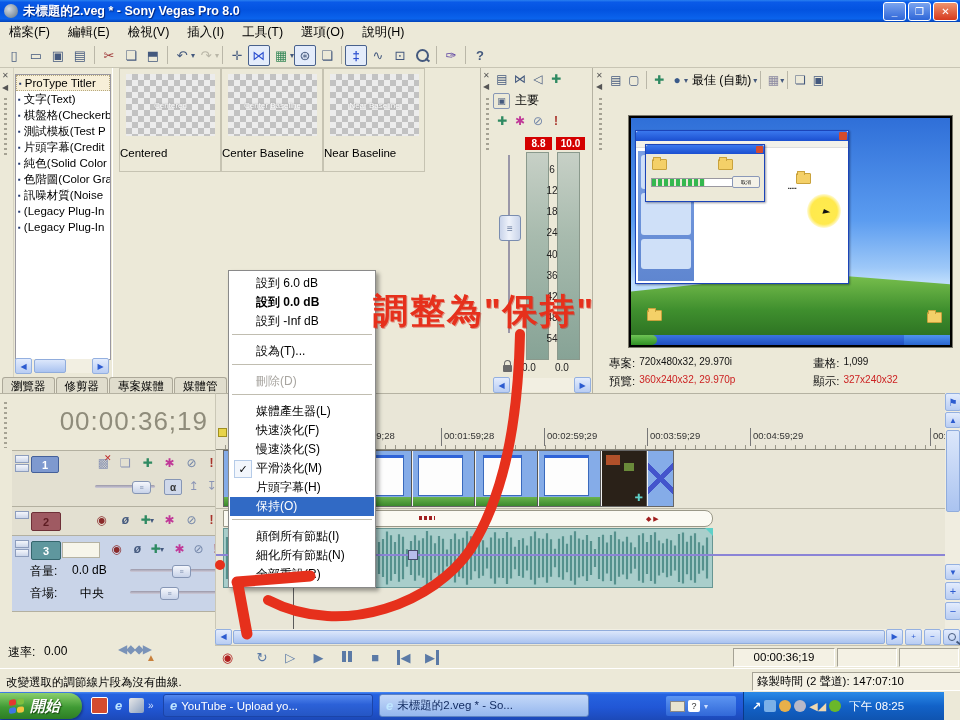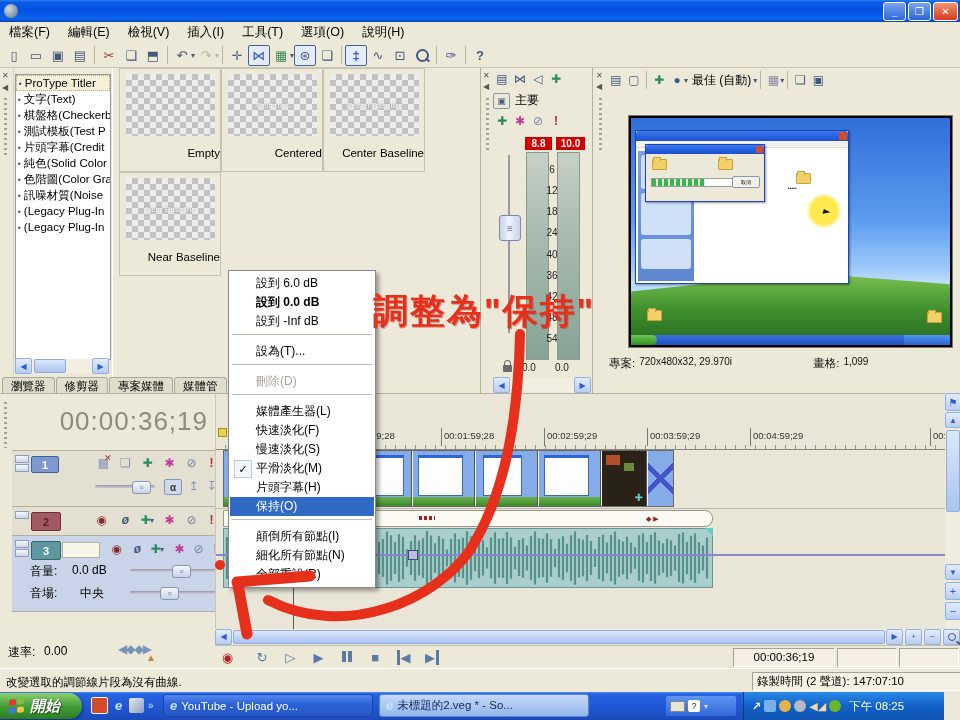--- a/index.html
+++ b/index.html
@@ -28,21 +28,21 @@
   .gx{position:absolute;left:2px;font-size:8px;color:#555;line-height:8px}
   .panel{background:#ece9d8}
   .listbox{background:#fff;border:1px solid #9a98a0;overflow:hidden}
   .pl-item{height:16px;display:flex;align-items:center;font-size:11.5px;white-space:nowrap;padding-left:2px}
   .pl-item .blt{color:#23386e;font-size:8px;margin-right:3px}
   .pl-item.selected{background:#f7efd8;border:1px dotted #b7a97e;box-sizing:border-box}
   .hscroll{display:flex;align-items:center;background:#f2efe2}
   .sbtn{width:15px;height:14px;background:linear-gradient(180deg,#e3ecfd,#b9cdf3);border:1px solid #94b0e0;border-radius:2px;color:#2c5bd0;font-size:8px;display:flex;align-items:center;justify-content:center}
   .sthumb{height:12px;background:linear-gradient(180deg,#dce7fb,#aac3f0);border:1px solid #90acdc;border-radius:2px}
   .checker{background-color:#ececec;background-image:linear-gradient(45deg,#c2c2c2 25%,transparent 25%,transparent 75%,#c2c2c2 75%),linear-gradient(45deg,#c2c2c2 25%,transparent 25%,transparent 75%,#c2c2c2 75%);background-size:12px 12px;background-position:0 0,6px 6px}
-  .preset-cell{width:102px;height:104px;border:1px solid #c6c3b2;box-sizing:border-box;text-align:right;position:relative}
+  .preset-cell{width:102px;height:104px;border:1px solid #c6c3b2;box-sizing:border-box;text-align:left;position:relative}
   .preset-thumb{position:absolute;left:6px;top:5px;width:89px;height:62px;display:flex;align-items:center;justify-content:center}
   .preset-ov{font-size:8px;color:#fdfdfd;text-shadow:0 0 2px #888;overflow:hidden;white-space:nowrap}
   .preset-name{position:absolute;left:0;right:0;bottom:12px;font-size:11.5px}
   .tab{height:16px;padding:1px 8px 0;border:1px solid #aca899;border-bottom:none;border-radius:3px 3px 0 0;background:#e0ddcd;font-size:11.5px;margin-right:1px;display:inline-block}
   .tab.active{background:#f1eee0;font-weight:bold}
   
   .peak{position:absolute;height:13px;background:#d40000;color:#fff;font-size:10px;font-weight:bold;text-align:center;line-height:13px}
   .meter{position:absolute;width:21px;background:linear-gradient(180deg,#c7d0c6 0%,#a8bbae 40%,#87a396 100%);border:1px solid #8a998c}
   .mnum{font-size:10px;color:#222;text-align:center}
   .mval{position:absolute;font-size:10px;color:#222;text-align:left}
@@ -115,20 +115,21 @@
   .anno-text{font-size:35px;font-weight:bold;color:#e6301c;letter-spacing:2px;white-space:nowrap;text-shadow:1px 1px 0 rgba(200,20,10,.4);z-index:70}
   .envline{background:#8b84d6;height:2px}
 </style>
 </head>
 <body>
 
 <div id="screen">
 
   <div class="a titlebar">
     <span class="appico"></span>
+    <span class="title-txt">未標題的2.veg * - Sony Vegas Pro 8.0</span>
     <span style="flex:1"></span>
     <span class="wbtn">_</span>
     <span class="wbtn">❐</span>
     <span class="wbtn close" style="margin-right:2px">✕</span>
   </div>
 
   <div class="a menubar">
 
   <span class="mi"><span>檔案(F)</span></span>
       <span class="mi"><span>編輯(E)</span></span>
@@ -224,26 +225,20 @@
     </div>
   <div class="a hscroll" style="left:15px;top:359px;width:94px;height:14px">
     <span class="sbtn">◀</span>
     <span class="sthumb" style="width:30px;margin-left:2px"></span>
     <span class="sbtn" style="margin-left:auto">▶</span>
   </div>
 
   <div class="a panel" style="left:112px;top:68px;width:366px;height:309px;border-left:1px solid #fff">
     <div style="display:flex;flex-wrap:wrap;width:310px;margin-left:6px">
 
-        <div class="preset-cell">
-          <div class="preset-thumb checker">
-            <span class="preset-ov"></span>
-          </div>
-          <div class="preset-name">Empty</div>
-        </div>
 
         <div class="preset-cell">
           <div class="preset-thumb checker">
             <span class="preset-ov">Centered</span>
           </div>
           <div class="preset-name">Centered</div>
         </div>
 
         <div class="preset-cell">
           <div class="preset-thumb checker">
@@ -370,20 +365,26 @@
         </div>
       </div>
     </div>
 
     <div style="position:absolute;left:16px;top:288px;font-size:11.5px">
       <div style="display:flex">
         <span class="infolbl">專案:</span>
         <span class="infoval" style="margin-left:4px;width:150px">720x480x32, 29.970i</span>
         <span class="infolbl" style="margin-left:24px">畫格:</span>
         <span class="infoval" style="margin-left:4px">1,099</span>
+      </div>
+      <div style="display:flex;margin-top:3px">
+        <span class="infolbl">預覽:</span>
+        <span class="infoval redtxt" style="margin-left:4px;width:150px">360x240x32, 29.970p</span>
+        <span class="infolbl" style="margin-left:24px">顯示:</span>
+        <span class="infoval redtxt" style="margin-left:4px">327x240x32</span>
       </div>
     </div>
   </div>
 
   <div class="a" style="left:0;top:393px;width:215px;height:275px;background:#ece9d8;border-top:1px solid #b5b2a2">
     <span class="gripdots" style="left:4px;top:8px;height:46px"></span>
     <div class="tcode" style="position:absolute;left:20px;top:12px;width:188px;text-align:right">00:00:36;19</div>
 
     <div class="trackhdr" style="position:absolute;left:12px;top:56px;width:203px;height:57px;background:#e3e0d1;border-top:1px solid #b3b0a0">
       <span class="tstack" style="position:absolute;left:3px;top:4px">

